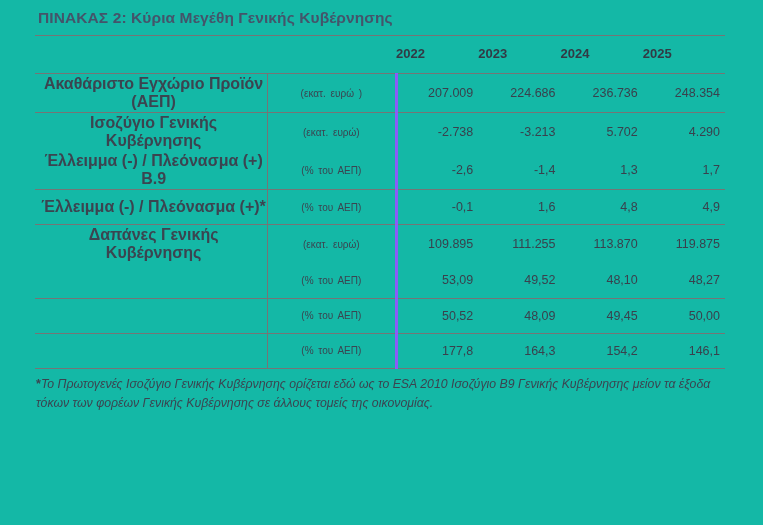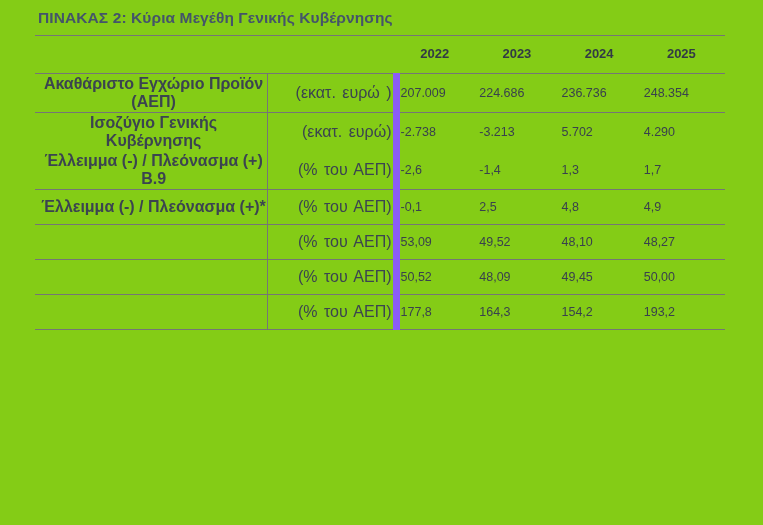--- a/index.html
+++ b/index.html
@@ -1,20 +1,20 @@
 <!DOCTYPE html>
 <html><head>
 <meta charset="utf-8">
 <style>
   html, body { margin: 0; padding: 0; background: #ffffff; }
   .page {
     position: relative;
     width: 763px;
     height: 525px;
-    background: #84cc16;
+    background: #14b8a6;
     box-sizing: border-box;
     padding: 9px 38px 0 35px;
     font-family: "Liberation Sans", sans-serif;
     color: #3b4450;
     overflow: hidden;
   }
   .title {
     font-size: 15.5px;
     font-weight: bold;
     color: #44546a;
@@ -28,47 +28,48 @@
     border-top: 1px solid #757575;
   }
   col.c-label { width: 232px; }
   col.c-unit  { width: 128px; }
   col.c-year  { width: 82px;  }
   thead tr {
     height: 38px;
     border-bottom: 1px solid #757575;
   }
   th.yr {
-    text-align: center;
+    text-align: left;
     padding: 0 5px 2px 0;
     font-size: 13px;
     font-weight: bold;
     color: #323a45;
     vertical-align: middle;
   }
   tbody tr { height: 35px; }
   tbody tr.sep { border-bottom: 1px solid #757575; }
   td.cell-label {
     border-right: 1px solid #757575;
     padding-left: 6px;
     font-size: 16px;
     font-weight: bold;
     text-align: center;
     vertical-align: middle;
     color: #3b4450;
   }
   td.cell-unit {
-    border-right: 7px solid #8b5cf6;
-    text-align: right;
-    font-size: 16px;
+    border-right: 3px solid #8b5cf6;
+    text-align: center;
+    font-size: 10px;
     vertical-align: middle;
     color: #3b4450;
     word-spacing: 2px;
   }
   td.cell-num {
+    text-align: right;
     padding-right: 5px;
     font-size: 12.5px;
     vertical-align: middle;
     color: #39414d;
   }
   .footnote {
     width: 692px;
     margin: 5px 0 0 1px;
     font-size: 12.3px;
     font-style: italic;
@@ -129,23 +130,31 @@
           <td class="cell-unit">(% του ΑΕΠ)</td>
           <td class="cell-num">-2,6</td>
           <td class="cell-num">-1,4</td>
           <td class="cell-num">1,3</td>
           <td class="cell-num">1,7</td>
         </tr>
         <tr class="sep">
           <td class="cell-label">Έλλειμμα (-) / Πλεόνασμα (+)*</td>
           <td class="cell-unit">(% του ΑΕΠ)</td>
           <td class="cell-num">-0,1</td>
-          <td class="cell-num">2,5</td>
+          <td class="cell-num">1,6</td>
           <td class="cell-num">4,8</td>
           <td class="cell-num">4,9</td>
+        </tr>
+        <tr>
+          <td class="cell-label">Δαπάνες Γενικής Κυβέρνησης</td>
+          <td class="cell-unit">(εκατ. ευρώ)</td>
+          <td class="cell-num">109.895</td>
+          <td class="cell-num">111.255</td>
+          <td class="cell-num">113.870</td>
+          <td class="cell-num">119.875</td>
         </tr>
         <tr class="sep">
           <td class="cell-label"></td>
           <td class="cell-unit">(% του ΑΕΠ)</td>
           <td class="cell-num">53,09</td>
           <td class="cell-num">49,52</td>
           <td class="cell-num">48,10</td>
           <td class="cell-num">48,27</td>
         </tr>
         <tr class="sep">
@@ -155,19 +164,20 @@
           <td class="cell-num">48,09</td>
           <td class="cell-num">49,45</td>
           <td class="cell-num">50,00</td>
         </tr>
         <tr class="sep">
           <td class="cell-label"></td>
           <td class="cell-unit">(% του ΑΕΠ)</td>
           <td class="cell-num">177,8</td>
           <td class="cell-num">164,3</td>
           <td class="cell-num">154,2</td>
-          <td class="cell-num">193,2</td>
+          <td class="cell-num">146,1</td>
         </tr>
       </tbody>
   </table>
 
+  <p class="footnote"><span class="fn-star">*</span><span>Το Πρωτογενές Ισοζύγιο Γενικής Κυβέρνησης ορίζεται εδώ ως το ESA 2010 Ισοζύγιο B9 Γενικής Κυβέρνησης μείον τα έξοδα τόκων των φορέων Γενικής Κυβέρνησης σε άλλους τομείς της οικονομίας.</span></p>
 
 </div>
 
 </body></html>

